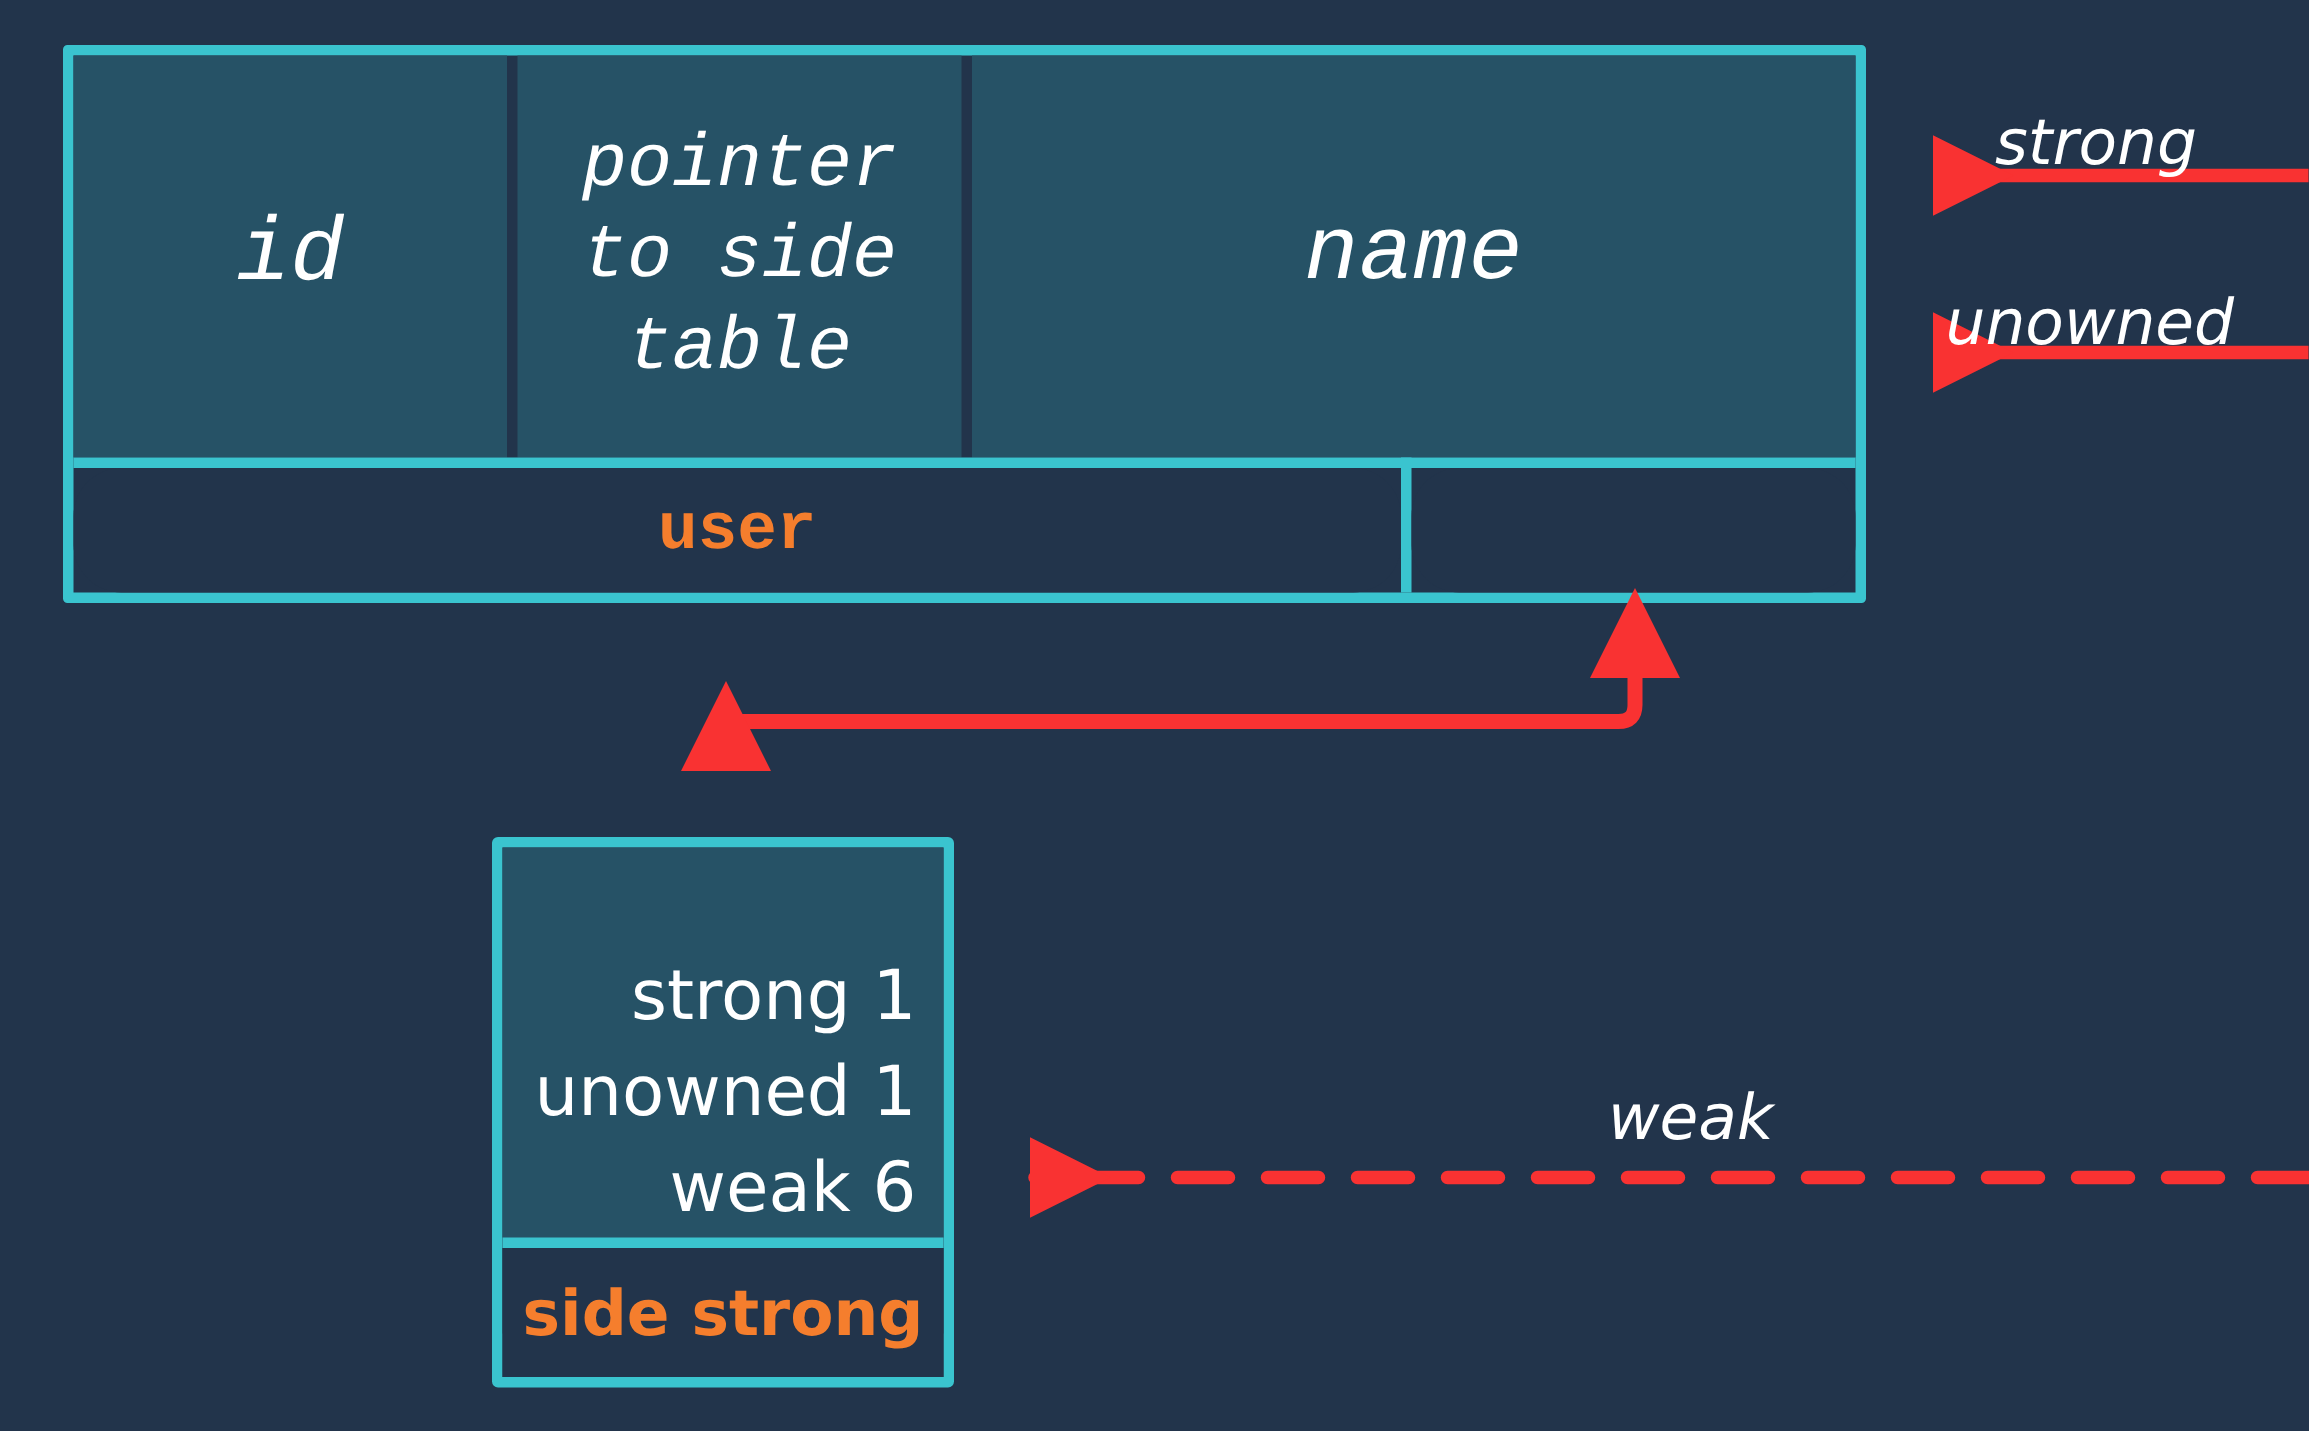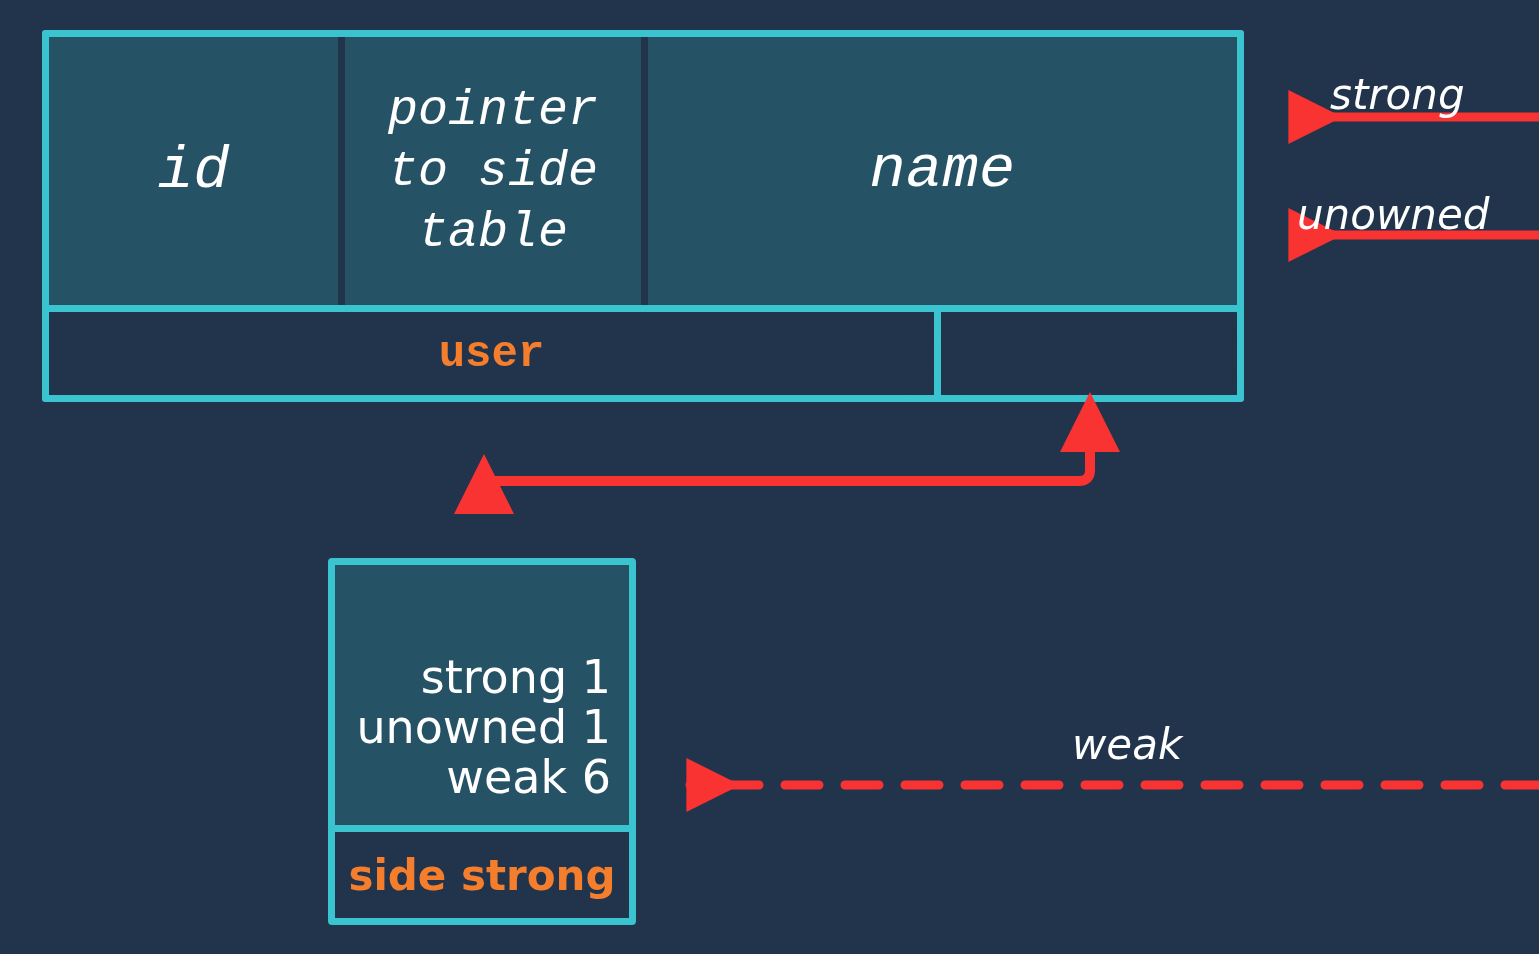--- a/index.html
+++ b/index.html
@@ -34,21 +34,21 @@
   .id-txt  {font-style:italic;font-size:60px;}
   .ptr-txt {font-style:italic;font-size:50px;line-height:1.22;text-align:center;}
   .type-txt{font-size:44px;font-weight:bold;color:#f57e2d;}
 
   
   .side-table{position:absolute;left:328px;top:558px;width:308px;height:367px;
               box-sizing:border-box;border:7px solid #3ac4cf;border-radius:4px;
               background:#22344b;}
   .side-body{position:absolute;left:0;right:0;top:0;height:324px;background:#265266;
              box-sizing:border-box;display:flex;flex-direction:column;
-             justify-content:center;align-items:flex-end;padding-right:18px;gap:4px;}
+             justify-content:center;align-items:flex-end;padding-right:18px;gap:18px;}
   .side-line{color:#ffffff;font-size:46px;line-height:1;}
   .side-hdiv{position:absolute;left:0;right:0;top:260px;height:7px;background:#3ac4cf;}
   .side-foot{position:absolute;left:0;right:0;top:267px;bottom:0;background:#22344b;
              display:flex;align-items:center;justify-content:center;}
   .side-foot .type-txt{font-size:42px;}
 
   
   svg.arrows{position:absolute;left:0;top:0;width:1539px;height:954px;
              pointer-events:none;overflow:visible;}
   .arrow-label{position:absolute;color:#ffffff;font-style:italic;font-size:42px;

